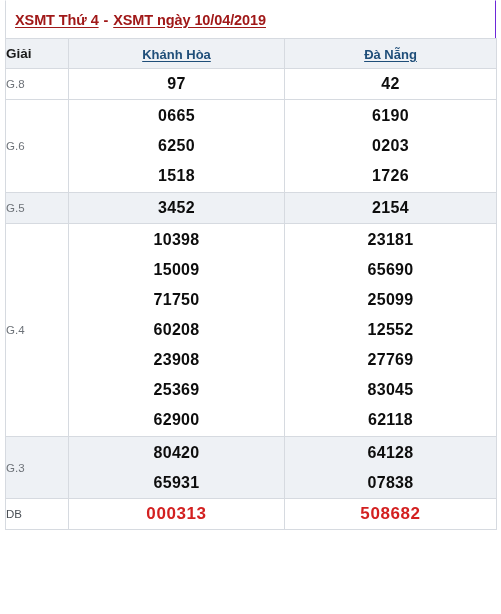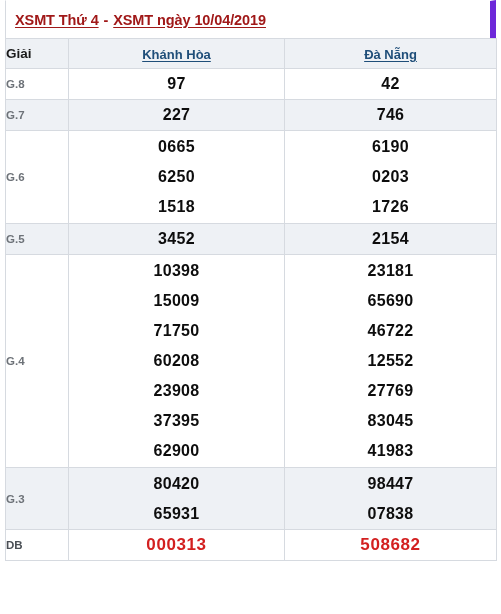--- a/index.html
+++ b/index.html
@@ -24,21 +24,21 @@
   }
 
   
   .title-wrap {
     position: absolute;
     left: 5px;
     top: 0px;
     width: 491px;
     height: 38px;
     border-left: 1px solid #d6dae0;
-    border-right: 6px solid #6d28d9;
+    border-right: 1px solid #6d28d9;
     border-top: 1px solid #ffffff;
     box-sizing: border-box;
     display: flex;
     align-items: center;
     padding-left: 9px;
     background: #ffffff;
   }
   .title-text {
     font-size: 14.5px;
     font-weight: bold;
@@ -100,21 +100,21 @@
     text-underline-offset: 2px;
     cursor: pointer;
   }
 
   
   td.prize-cell {
     text-align: left;
     padding-left: 9px;
     font-size: 11.5px;
     color: #6d7278;
-    font-weight: bold;
+    font-weight: normal;
     vertical-align: top;
     padding-top: 8px;
   }
   td.prize-cell.single {
     vertical-align: middle;
     padding-top: 0;
   }
 
   
   td.num-cell {
@@ -181,29 +181,20 @@
     <tbody id="results-body">
         <tr class="plain h1">
           <td class="prize-cell single">G.8</td>
           <td class="num-cell">
             <span class="nline">97</span>
           </td>
           <td class="num-cell">
             <span class="nline">42</span>
           </td>
         </tr>
-        <tr class="shade h1">
-          <td class="prize-cell single">G.7</td>
-          <td class="num-cell">
-            <span class="nline">227</span>
-          </td>
-          <td class="num-cell">
-            <span class="nline">746</span>
-          </td>
-        </tr>
         <tr class="plain h3">
           <td class="prize-cell">G.6</td>
           <td class="num-cell">
             <span class="nline">0665</span>
             <span class="nline">6250</span>
             <span class="nline">1518</span>
           </td>
           <td class="num-cell">
             <span class="nline">6190</span>
             <span class="nline">0203</span>
@@ -220,41 +211,41 @@
           </td>
         </tr>
         <tr class="plain h7">
           <td class="prize-cell">G.4</td>
           <td class="num-cell">
             <span class="nline">10398</span>
             <span class="nline">15009</span>
             <span class="nline">71750</span>
             <span class="nline">60208</span>
             <span class="nline">23908</span>
-            <span class="nline">37395</span>
+            <span class="nline">25369</span>
             <span class="nline">62900</span>
           </td>
           <td class="num-cell">
             <span class="nline">23181</span>
             <span class="nline">65690</span>
-            <span class="nline">46722</span>
+            <span class="nline">25099</span>
             <span class="nline">12552</span>
             <span class="nline">27769</span>
             <span class="nline">83045</span>
-            <span class="nline">41983</span>
+            <span class="nline">62118</span>
           </td>
         </tr>
         <tr class="shade h2">
           <td class="prize-cell">G.3</td>
           <td class="num-cell">
             <span class="nline">80420</span>
             <span class="nline">65931</span>
           </td>
           <td class="num-cell">
-            <span class="nline">98447</span>
+            <span class="nline">64128</span>
             <span class="nline">07838</span>
           </td>
         </tr>
         <tr class="plain h1 db-row">
           <td class="prize-cell single">DB</td>
           <td class="num-cell">
             <span class="nline">000313</span>
           </td>
           <td class="num-cell">
             <span class="nline">508682</span>

